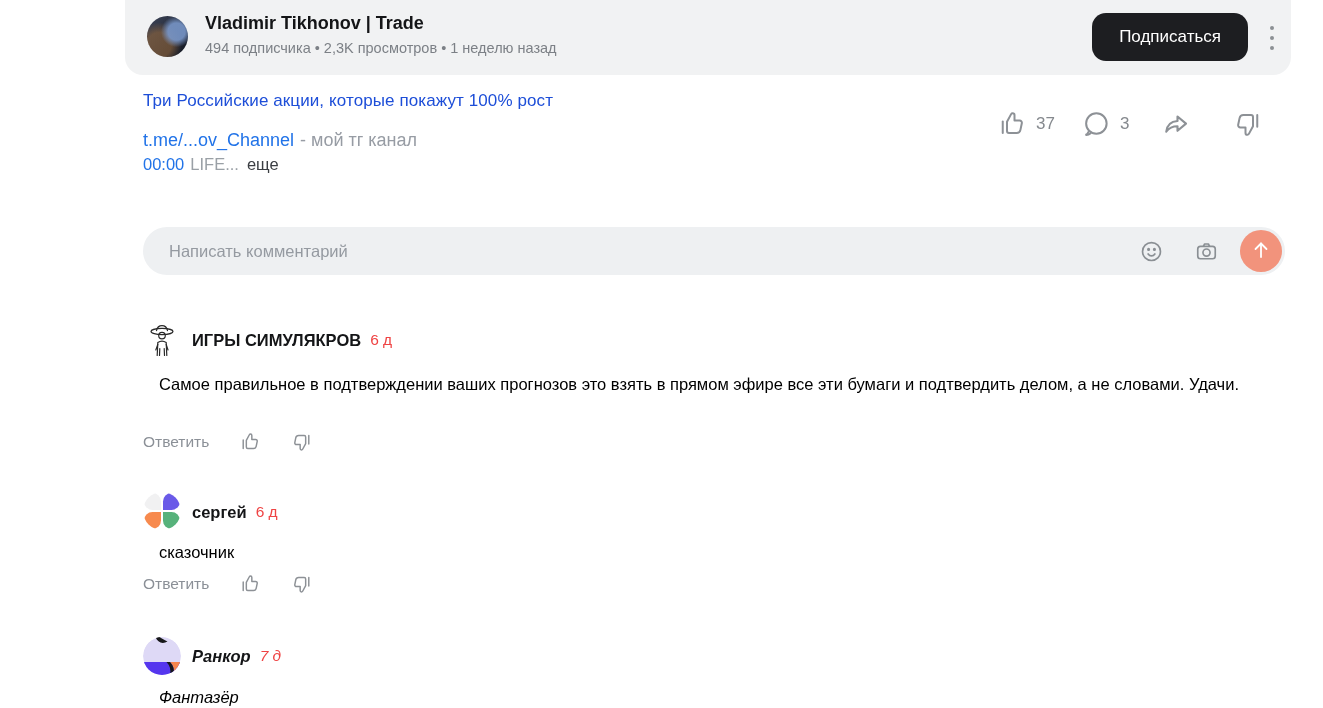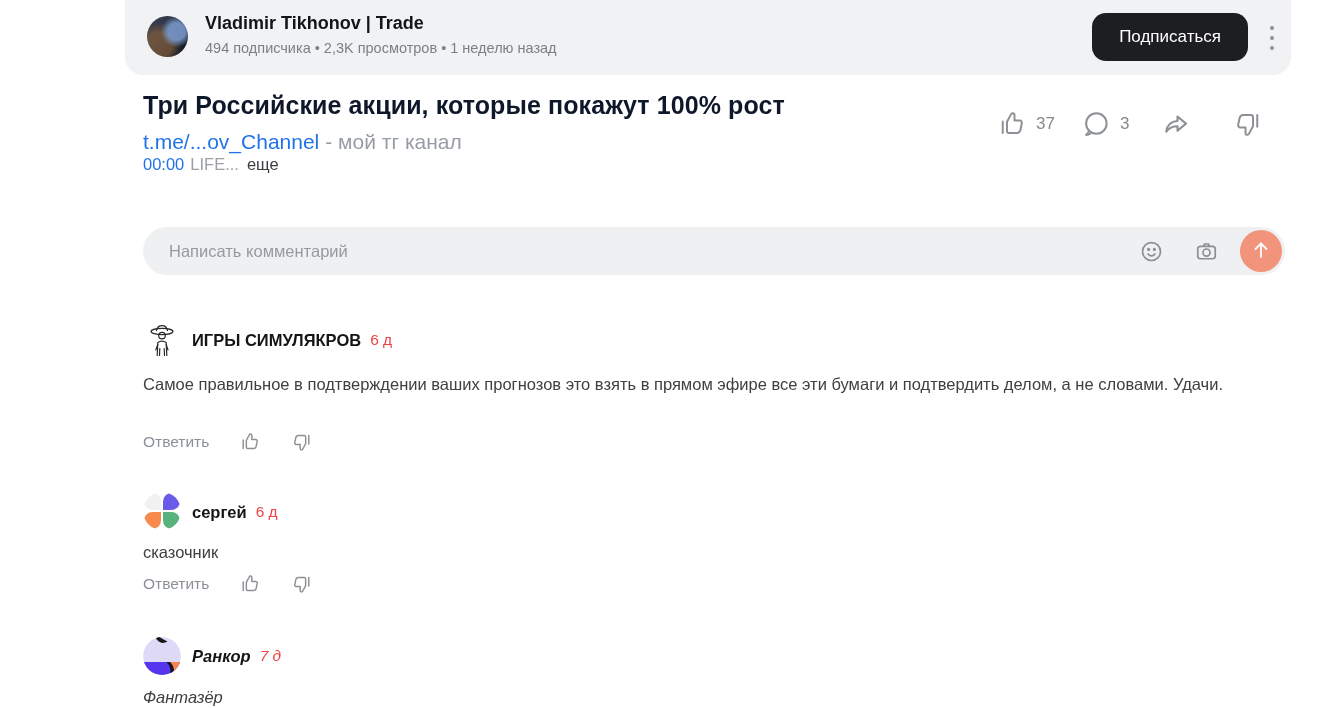--- a/index.html
+++ b/index.html
@@ -24,22 +24,22 @@
   .ch-meta { position:absolute; left:80px; top:40px; font-size:14.5px; color:#7c8086; }
   .subscribe-btn {
     position:absolute; right:43px; top:13px; height:48px; padding:0 27px;
     background:#1d1e21; color:#fff; border:none; border-radius:14px;
     font-size:17px; font-family:inherit; display:flex; align-items:center; cursor:pointer;text-align:center;
   }
   .kebab { position:absolute; right:13px; top:26px; width:12px; height:24px; display:flex; flex-direction:column; align-items:center; justify-content:space-between; cursor:pointer; }
   .kebab i { width:4px; height:4px; border-radius:50%; background:#8c9094; }
 
   
-  .video-title { position:absolute; left:143px; top:91px; font-size:25px; font-weight:bold; color:#0f172a; letter-spacing:.1px; }
-  .link-row { position:absolute; left:143px; top:130px; font-size:21px; }
+  .video-title { position:absolute; left:143px; top:91px; font-size:17px; font-weight:normal; color:#1d4ed8; letter-spacing:.1px; }
+  .link-row { position:absolute; left:143px; top:130px; font-size:18px; }
   .tg-link { color:#2173e8; cursor:pointer; }
   .link-suffix { color:#979ca4; margin-left:6px; }
   .time-row { position:absolute; left:143px; top:155px; font-size:16.5px; }
   .time-code { color:#2173e8; cursor:pointer; }
   .desc-snippet { color:#9aa0a6; margin-left:6px; }
   .more-link { color:#3b3e43; margin-left:8px; cursor:pointer; }
 
   
   .action-bar { position:absolute; left:997px; top:103px; height:36px; display:flex; align-items:flex-end; color:#8d9196; }
   .act { display:flex; align-items:center; gap:9px; cursor:pointer; }
@@ -64,21 +64,21 @@
     position:absolute; right:3px; top:3px; width:42px; height:42px; border-radius:50%;
     background:#f2937c; border:none; cursor:pointer; display:flex; align-items:center; justify-content:center;
   }
 
   
   .comment { position:absolute; left:143px; width:1165px; }
   .c-avatar { position:absolute; left:0; top:0; width:38px; height:38px; border-radius:50%; overflow:hidden; cursor:pointer; }
   .c-head { position:absolute; left:49px; display:flex; align-items:flex-start; white-space:nowrap; }
   .c-author { font-size:16.5px; font-weight:bold; color:#141517; cursor:pointer; }
   .c-age { font-size:15.5px; color:#ef4444; margin-left:9px; }
-  .c-text { position:absolute; left:0; font-size:16.5px; line-height:28px; color:#404040; max-width:1162px; }
+  .c-text { position:absolute; left:16px; font-size:16.5px; line-height:28px; color:#000000; max-width:1162px; }
   .c-actions { position:absolute; left:0; display:flex; align-items:center; gap:30px; color:#8b9097; }
   .c-reply { font-size:15.5px; cursor:pointer; }
   .c-vote { width:22px; height:22px; color:#8d9196; cursor:pointer; }
 
   
   .pinwheel { background:#fff; display:grid; grid-template-columns:1fr 1fr; grid-template-rows:1fr 1fr; gap:2px; padding:1px; }
   .pinwheel i { display:block; }
   .pw-tl { background:#f1f1f2; border-radius:50% 50% 0 50%; }
   .pw-tr { background:#6a5ae8; border-radius:50% 50% 50% 0; }
   .pw-bl { background:#f78a4e; border-radius:50% 0 50% 50%; }

